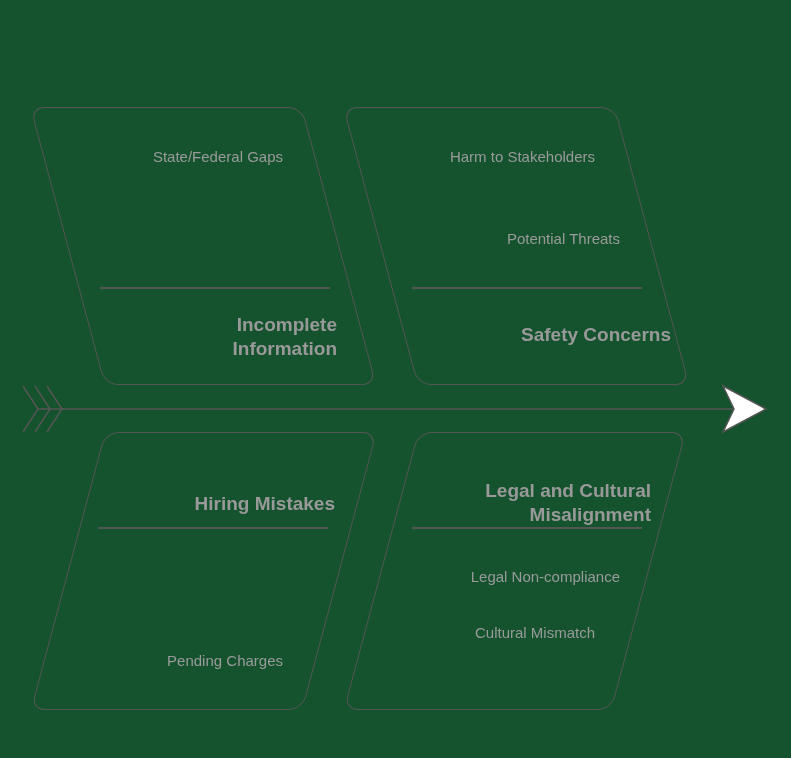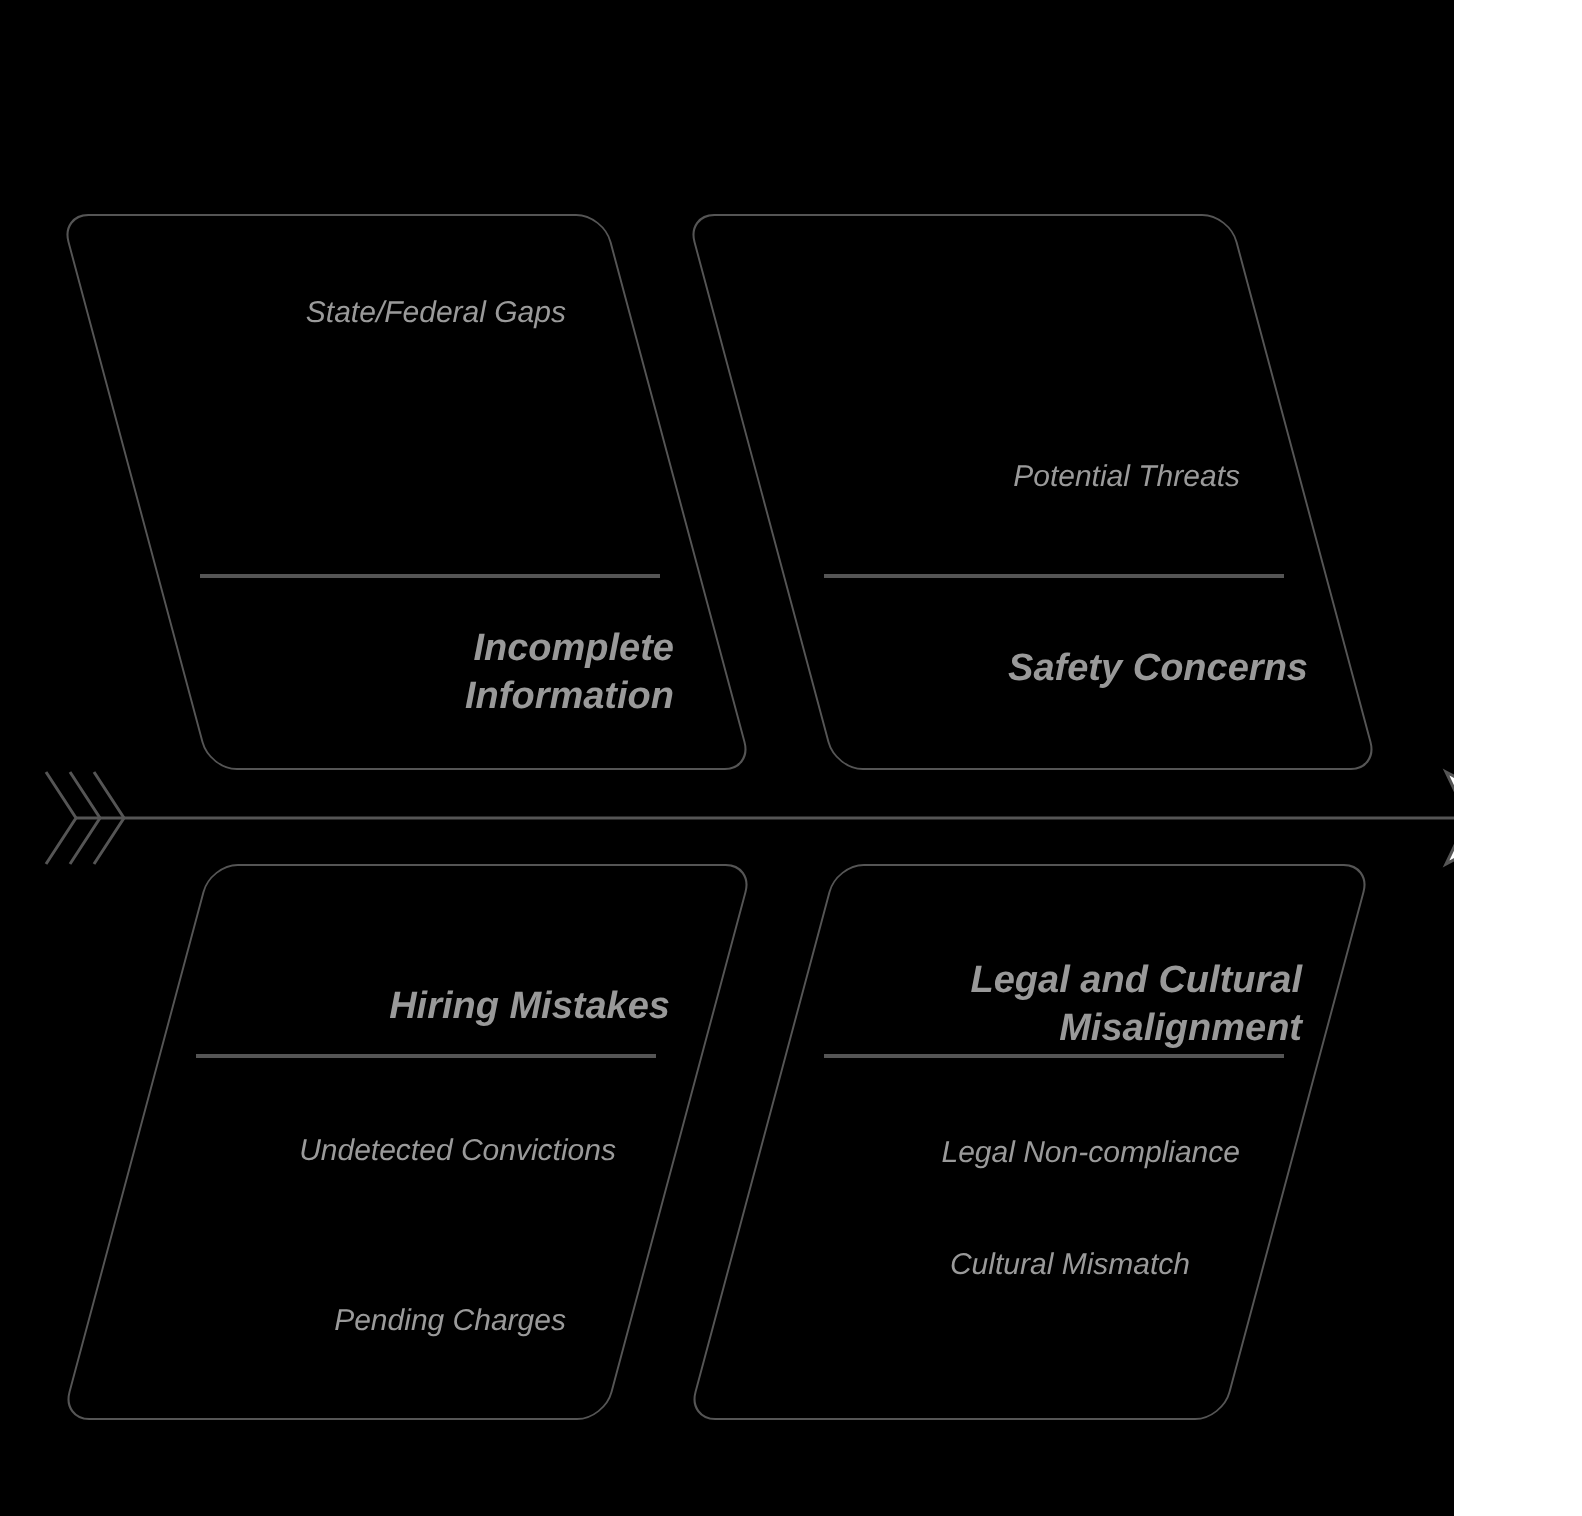--- a/index.html
+++ b/index.html
@@ -1,23 +1,22 @@
 <!DOCTYPE html>
 <html><head>
 <meta charset="utf-8">
 <style>
   html, body { margin: 0; padding: 0; background: #ffffff; }
   .stage {
     position: relative;
-    width: 727px;
+    width: 791px;
     height: 758px;
-    background: #000000;
+    background: #14532d;
     overflow: hidden;
     font-family: "Liberation Sans", sans-serif;
-    font-style: italic;
   }
   .branch-box {
     position: absolute;
     border: 1.5px solid #555555;
     border-radius: 14px;
     background: transparent;
     transform-origin: 0 0;
   }
   .skew-right { transform: skewX(15deg); }   
   .skew-left  { transform: skewX(-15deg); }  
@@ -54,21 +53,21 @@
     line-height: 24px;
     color: #999999;
   }
   
   #tl-c0 { left: 63px;  top: 149px; }
   #tl-c1 { left: 89px;  top: 233px; }
   #tl-t  { left: 187px; top: 313px; width: 150px; }
   
   #tr-c0 { left: 375px; top: 149px; }
   #tr-c1 { left: 400px; top: 231px; }
-  #tr-t  { left: 434px; top: 323px; width: 220px; }
+  #tr-t  { left: 451px; top: 323px; width: 220px; }
   
   #bl-t  { left: 115px; top: 492px; width: 220px; }
   #bl-c0 { left: 88px;  top: 568px; }
   #bl-c1 { left: 63px;  top: 653px; }
   
   #br-t  { left: 451px; top: 479px; width: 200px; }
   #br-c0 { left: 400px; top: 569px; }
   #br-c1 { left: 375px; top: 625px; }
 
   #spine-svg {
@@ -103,24 +102,24 @@
   <div id="box-br" class="branch-box skew-left"></div>
 
   <div id="div-tl" class="divider"></div>
   <div id="div-tr" class="divider"></div>
   <div id="div-bl" class="divider"></div>
   <div id="div-br" class="divider"></div>
 
   <div id="tl-c0" class="cause">State/Federal Gaps</div>
   <div id="tl-t" class="branch-title">Incomplete Information</div>
 
+  <div id="tr-c0" class="cause">Harm to Stakeholders</div>
   <div id="tr-c1" class="cause">Potential Threats</div>
   <div id="tr-t" class="branch-title">Safety Concerns</div>
 
   <div id="bl-t" class="branch-title">Hiring Mistakes</div>
-  <div id="bl-c0" class="cause">Undetected Convictions</div>
   <div id="bl-c1" class="cause">Pending Charges</div>
 
   <div id="br-t" class="branch-title">Legal and Cultural Misalignment</div>
   <div id="br-c0" class="cause">Legal Non-compliance</div>
   <div id="br-c1" class="cause">Cultural Mismatch</div>
 
 </div>
 
 </body></html>

